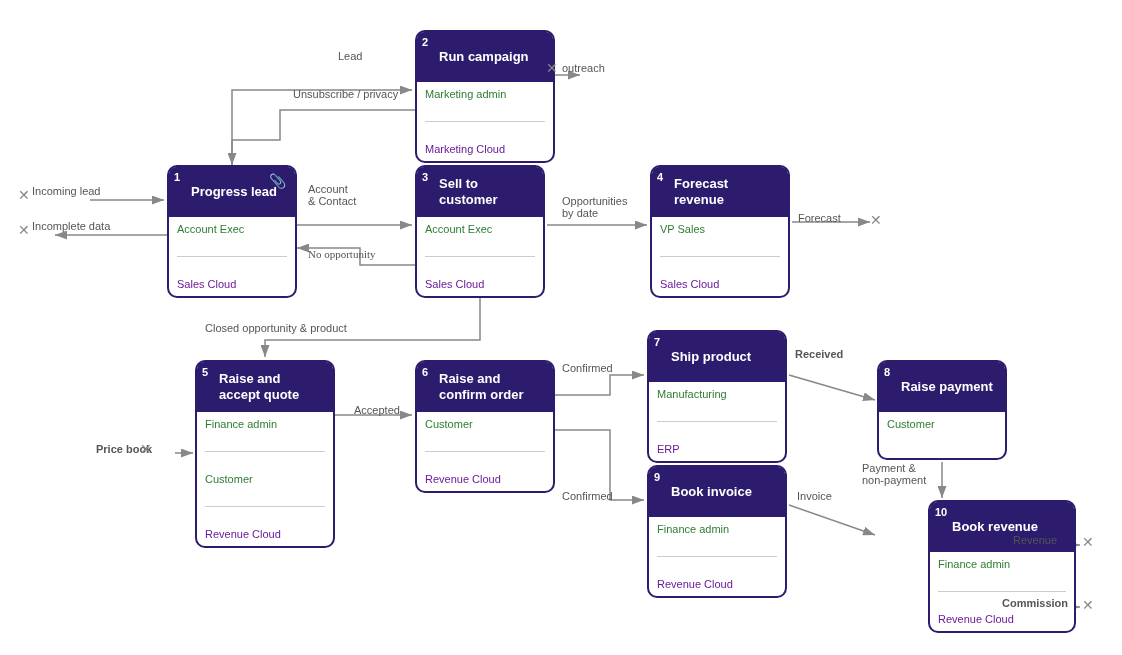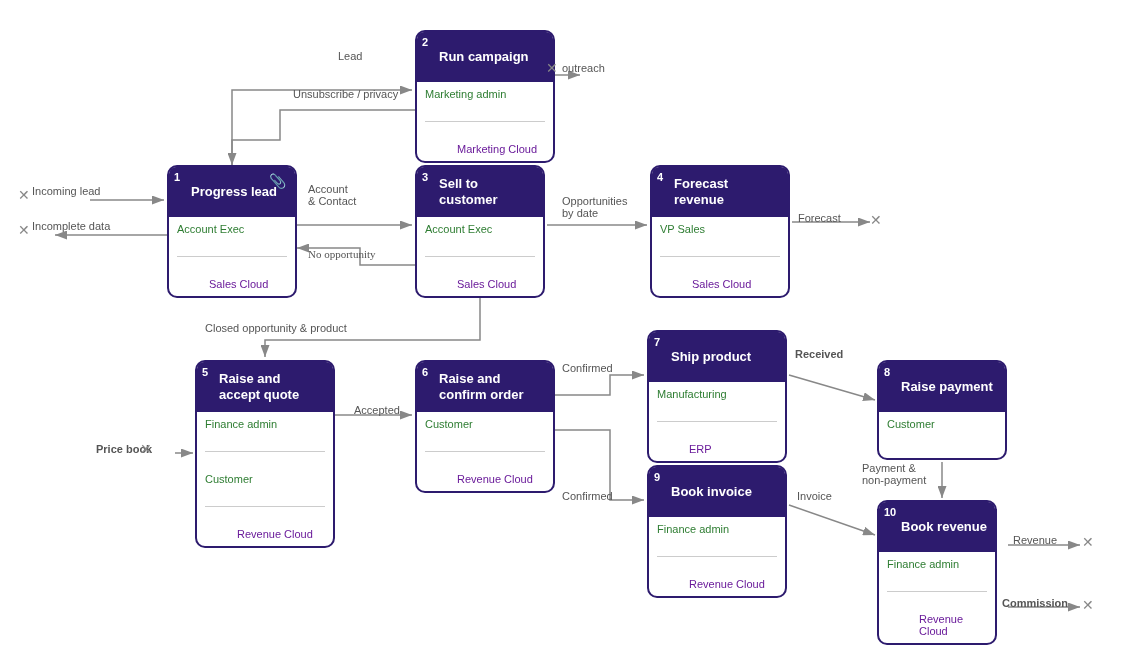--- a/index.html
+++ b/index.html
@@ -58,21 +58,20 @@
       flex-direction: column;
       gap: 18px;
     }
     .node-role {
       color: #2e7d32;
       font-size: 11px;
     }
     .node-system {
       color: #6a1b9a;
       font-size: 11px;
-      margin-left: 32px;
     }
     .node-divider {
       border: none;
       border-top: 1px solid #ccc;
       margin: 3px 0;
     }
     .label {
       position: absolute;
       font-size: 11px;
       color: #555;
@@ -248,21 +247,21 @@
         <div class="node-header">
           <span class="node-num">9</span>
           <span class="node-title">Book invoice</span>
         </div>
         <div class="node-body">
           <span class="node-role">Finance admin</span>
           <hr class="node-divider">
           <span class="node-system">Revenue Cloud</span>
         </div>
       </div>
-      <div class="node" style="left: 877px; top: 500px; width: 120px; min-height: 120px;">
+      <div class="node" style="left: 928px; top: 500px; width: 148px; min-height: 120px;">
         <div class="node-header">
           <span class="node-num">10</span>
           <span class="node-title">Book revenue</span>
         </div>
         <div class="node-body">
           <span class="node-role">Finance admin</span>
           <hr class="node-divider">
           <span class="node-system">Revenue Cloud</span>
         </div>
       </div>

